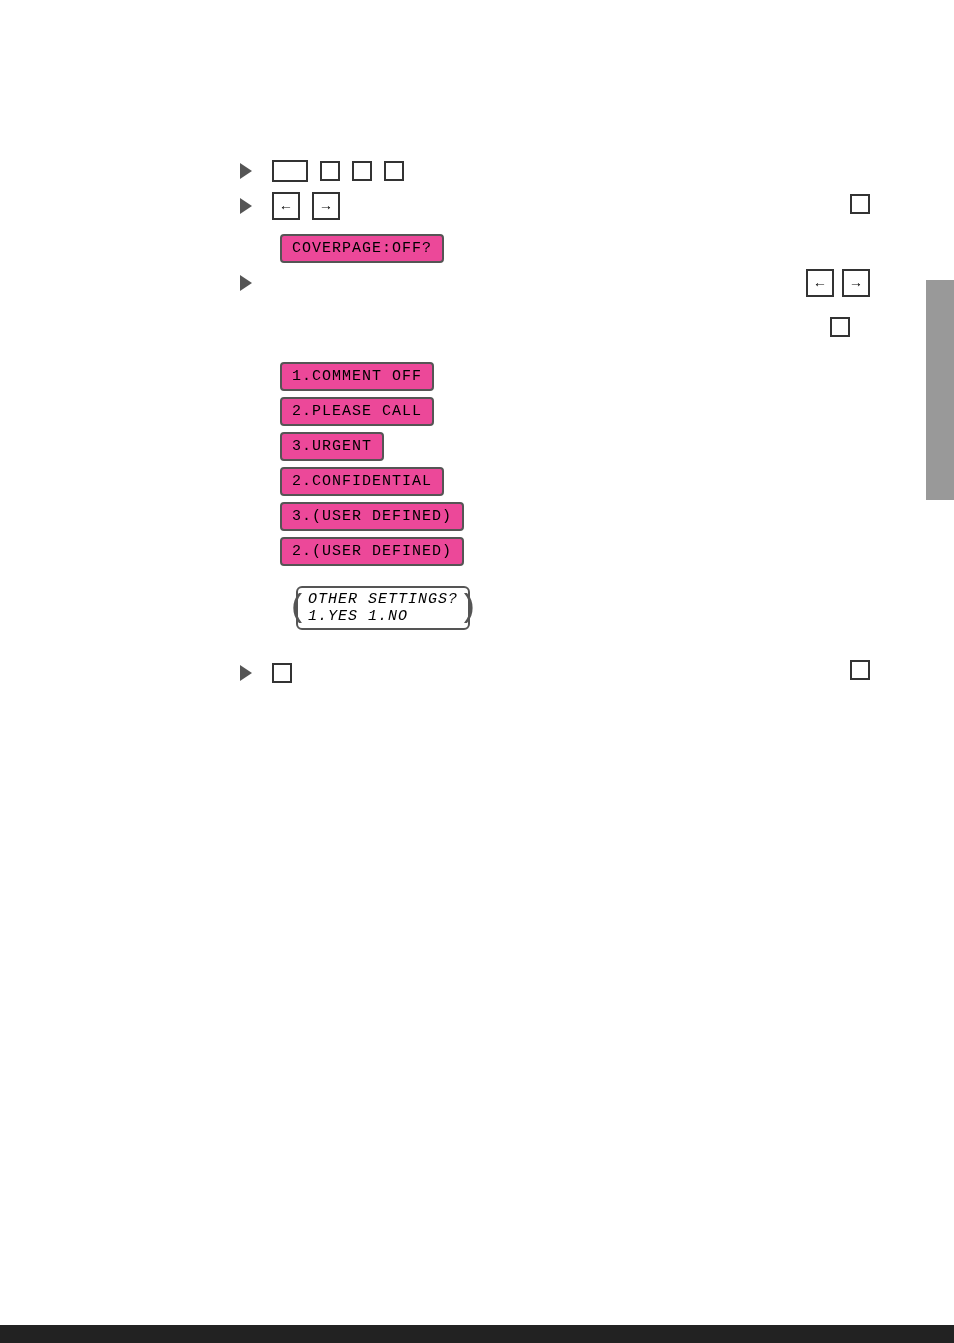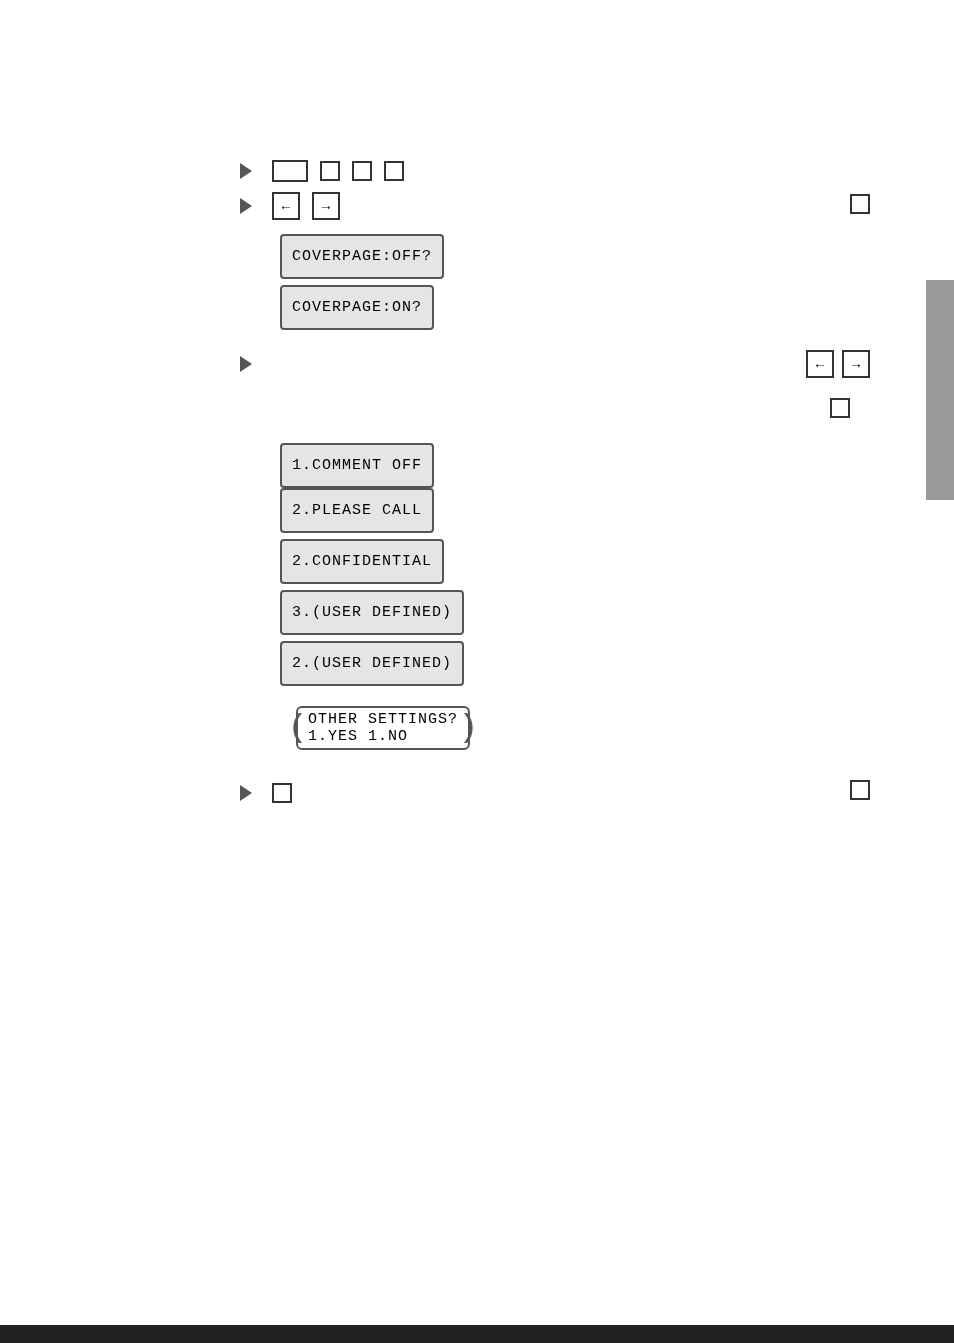--- a/index.html
+++ b/index.html
@@ -67,42 +67,43 @@
       border: 2px solid #333;
       font-size: 14px;
       font-weight: bold;
     }
 
     
     .lcd-box {
       display: inline-block;
       border: 2px solid #555;
       border-radius: 4px;
-      padding: 12px 10px;
+      padding: 4px 10px;
       font-family: 'Courier New', Courier, monospace;
       font-size: 15px;
       letter-spacing: 1px;
-      background: #e5e5e5;
+      background: #ec4899;
       white-space: nowrap;
     }
 
     
     .curved-box {
       position: relative;
       display: inline-block;
     }
     .curved-box .inner {
       border: 2px solid #555;
       border-radius: 6px;
       padding: 3px 10px;
       font-family: 'Courier New', Courier, monospace;
       font-size: 15px;
       letter-spacing: 1px;
       background: #fff;
       white-space: nowrap;
+      font-style: italic;
     }
     .curved-box .bracket-left {
       position: absolute;
       left: -8px;
       top: 50%;
       transform: translateY(-50%);
       font-size: 32px;
       line-height: 1;
       color: #555;
     }
@@ -163,45 +164,45 @@
     <span class="nav-btn">→</span>
 
     <span style="margin-left: auto; margin-right: 50px;">
       <span class="square-box-sm"></span>
     </span>
   </div>
 
   <div class="row" style="margin-bottom: 6px; padding-left: 40px;">
     <span class="lcd-box">COVERPAGE:OFF?</span>
   </div>
-  <div class="row" style="margin-bottom: 20px; padding-left: 40px;">
-    <span class="lcd-box">COVERPAGE:ON?</span>
-  </div>
 
   <div class="row" style="margin-bottom: 20px; position: relative;">
     <span class="arrow-right"></span>
 
     <span style="margin-left: auto; margin-right: 50px; display: flex; align-items: center; gap: 8px;">
       <span class="nav-btn">←</span>
       <span class="nav-btn">→</span>
     </span>
   </div>
 
   <div class="row" style="margin-bottom: 20px; position: relative;">
     <span style="margin-left: auto; margin-right: 70px;">
       <span class="square-box-sm"></span>
     </span>
   </div>
 
   <div style="padding-left: 40px;">
-    <div class="row" style="margin-bottom: 0; text-align: center;">
+    <div class="row" style="margin-bottom: 6px; text-align: center;">
       <span class="lcd-box">1.COMMENT OFF</span>
     </div>
     <div class="row" style="margin-bottom: 6px; align-items: center;">
       <span class="lcd-box">2.PLEASE CALL</span>
+    </div>
+    <div class="row" style="margin-bottom: 6px;">
+      <span class="lcd-box">3.URGENT</span>
     </div>
     <div class="row" style="margin-bottom: 6px;">
       <span class="lcd-box">2.CONFIDENTIAL</span>
     </div>
     <div class="row" style="margin-bottom: 6px;">
       <span class="lcd-box">3.(USER DEFINED)</span>
     </div>
     <div class="row" style="margin-bottom: 20px;">
       <span class="lcd-box">2.(USER DEFINED)</span>
     </div>

